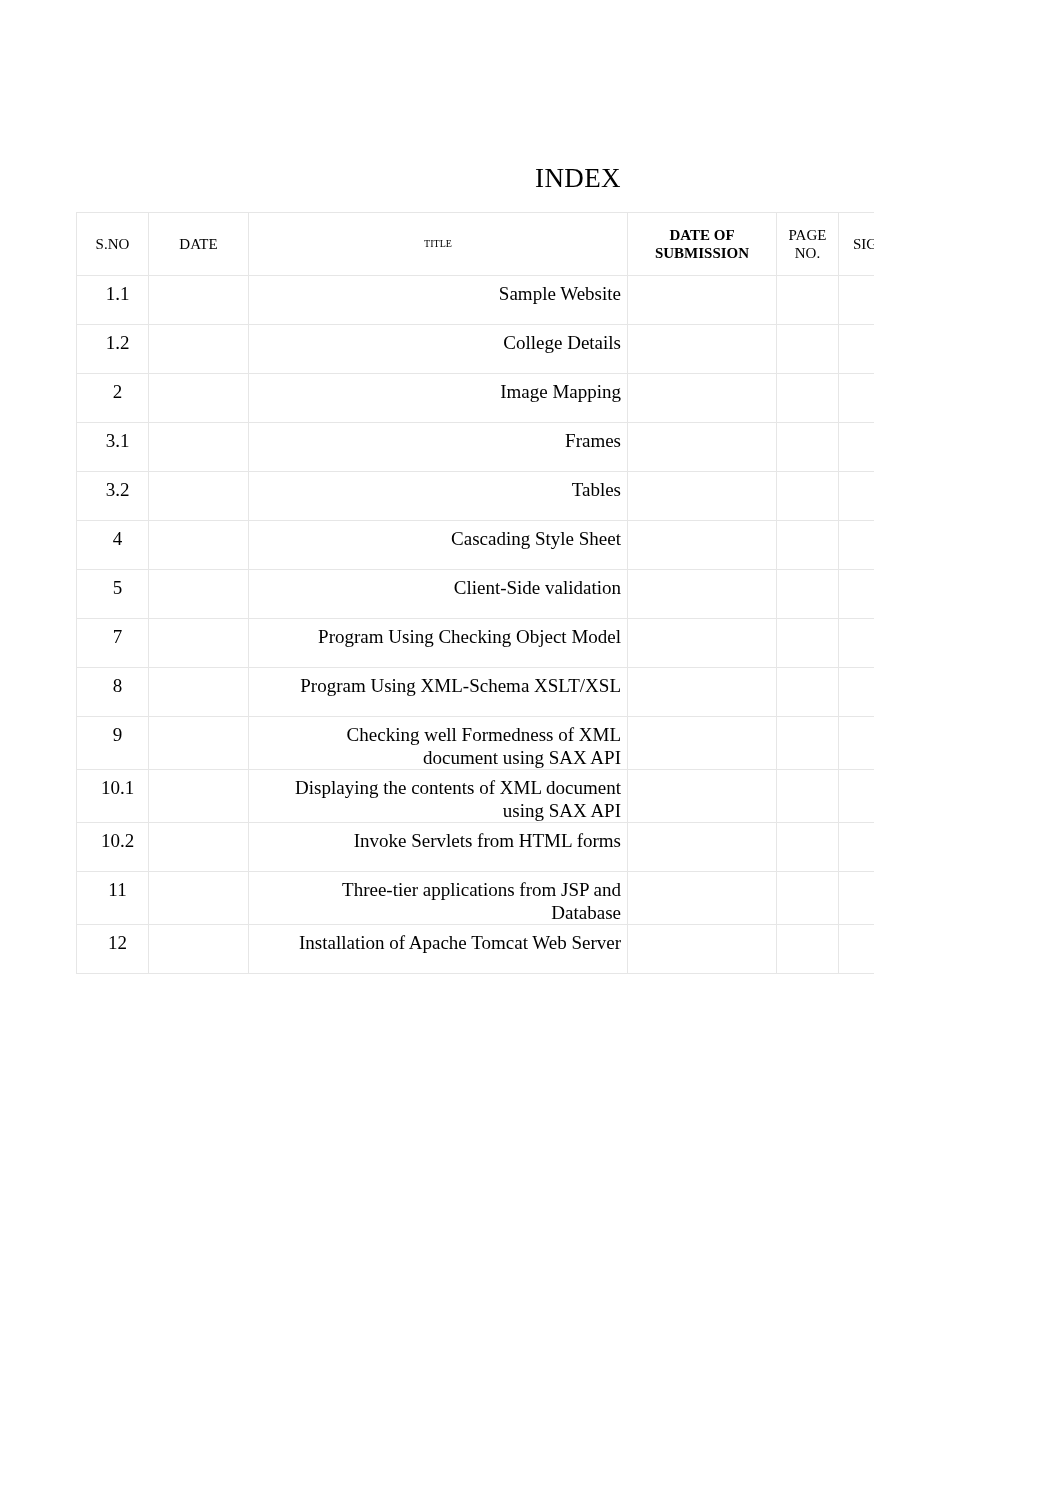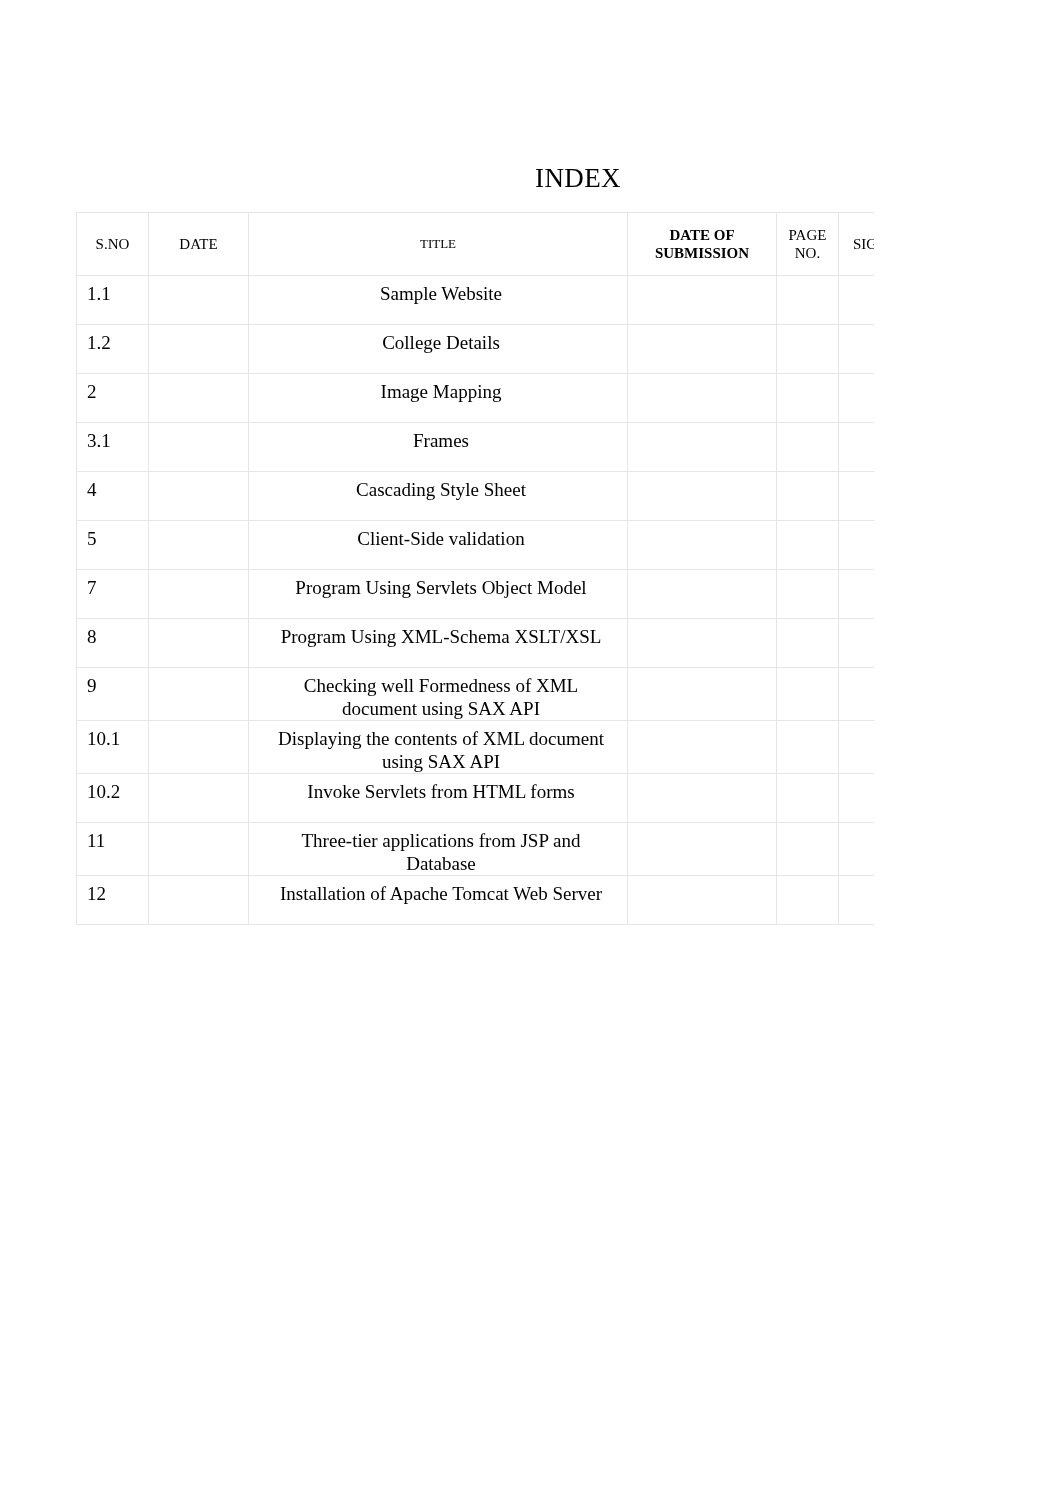--- a/index.html
+++ b/index.html
@@ -75,41 +75,41 @@
   
   thead tr.header-row th {
     height: 58px;
     text-align: center;
     vertical-align: middle;
     font-size: 15px;
     line-height: 18px;
     padding: 2px 3px;
   }
   thead tr.header-row th.th-title {
-    font-size: 13px;
+    font-size: 10px;
   }
 
   
   tbody td {
     font-size: 19px;
     line-height: 23px;
   }
   tbody td.cell-sno {
     padding: 6px 0 0 10px;
-    text-align: left;
+    text-align: center;
   }
   tbody td.cell-date,
   tbody td.cell-dos,
   tbody td.cell-page,
   tbody td.cell-sign {
     padding: 6px 4px 0 4px;
   }
   tbody td.cell-title {
     padding: 6px 6px 0 12px;
-    text-align: center;
+    text-align: right;
   }
 
   tbody tr.r-tall td { height: 42px; }
   tbody tr.r-short td { height: 42px; }
 
   .cell-text {
     display: block;
     white-space: pre-line;
   }
 
@@ -224,20 +224,40 @@
             </td>
             <td class="cell-page">
               <span class="cell-text"></span>
             </td>
             <td class="cell-sign">
               <span class="cell-text"></span>
             </td>
           </tr>
           <tr class="r-short single">
             <td class="cell-sno">
+              <span class="cell-text">3.2</span>
+            </td>
+            <td class="cell-date">
+              <span class="cell-text"></span>
+            </td>
+            <td class="cell-title">
+              <span class="cell-text">Tables</span>
+            </td>
+            <td class="cell-dos">
+              <span class="cell-text"></span>
+            </td>
+            <td class="cell-page">
+              <span class="cell-text"></span>
+            </td>
+            <td class="cell-sign">
+              <span class="cell-text"></span>
+            </td>
+          </tr>
+          <tr class="r-short single">
+            <td class="cell-sno">
               <span class="cell-text">4</span>
             </td>
             <td class="cell-date">
               <span class="cell-text"></span>
             </td>
             <td class="cell-title">
               <span class="cell-text">Cascading Style Sheet</span>
             </td>
             <td class="cell-dos">
               <span class="cell-text"></span>
@@ -270,21 +290,21 @@
             </td>
           </tr>
           <tr class="r-short single">
             <td class="cell-sno">
               <span class="cell-text">7</span>
             </td>
             <td class="cell-date">
               <span class="cell-text"></span>
             </td>
             <td class="cell-title">
-              <span class="cell-text">Program Using Servlets Object Model</span>
+              <span class="cell-text">Program Using Checking Object Model</span>
             </td>
             <td class="cell-dos">
               <span class="cell-text"></span>
             </td>
             <td class="cell-page">
               <span class="cell-text"></span>
             </td>
             <td class="cell-sign">
               <span class="cell-text"></span>
             </td>

